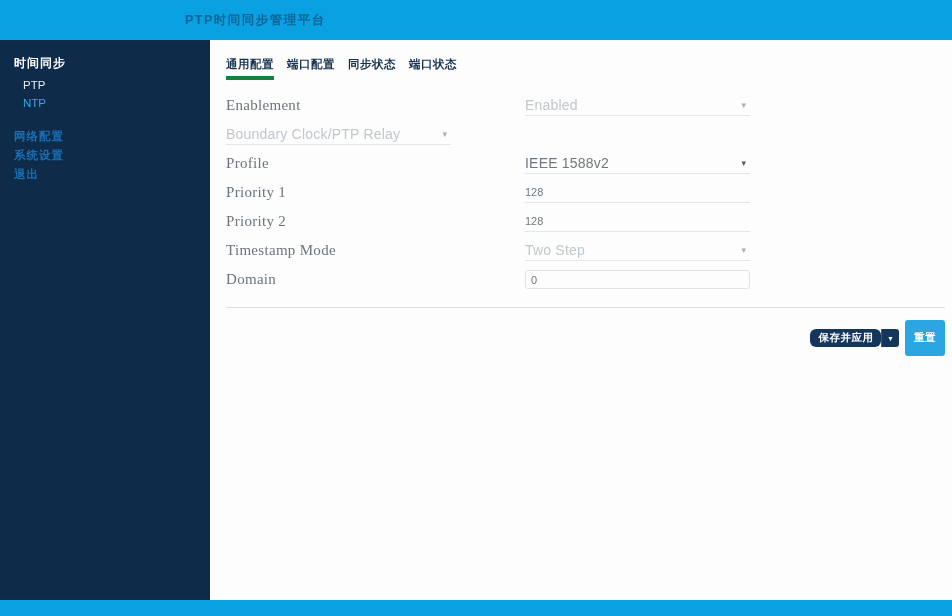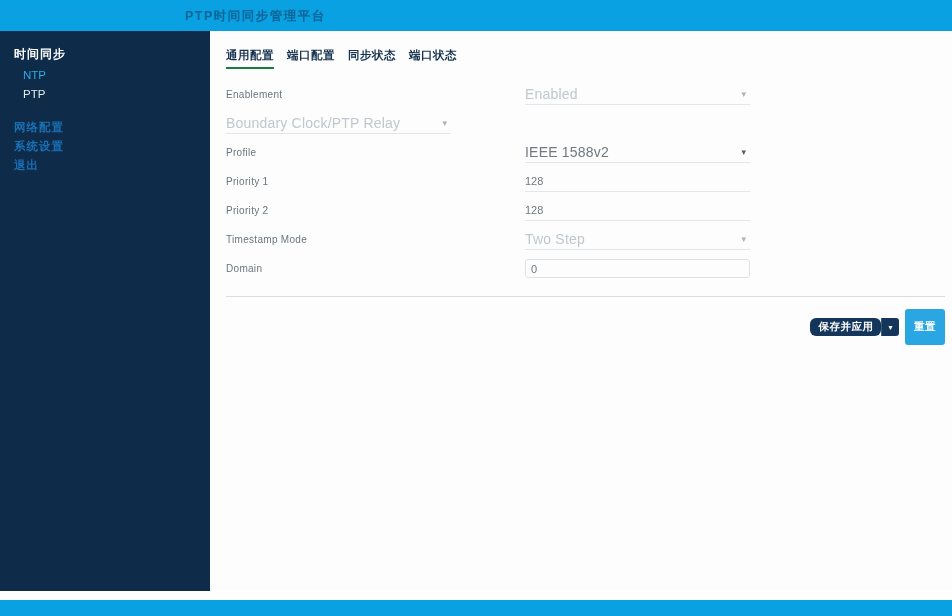--- a/index.html
+++ b/index.html
@@ -2,21 +2,21 @@
 <html><head>
 <meta charset="utf-8">
 <style>
   html,body{margin:0;padding:0;}
   body{
     width:952px;height:616px;position:relative;overflow:hidden;
     font-family:"Liberation Sans","DejaVu Sans",sans-serif;
     background:#ffffff;
   }
   
-  .header{height:31px;background:#0aa1e2;position:relative;}
+  .header{height:40px;background:#0aa1e2;position:relative;}
   .header-title{
     position:absolute;left:185px;top:50%;transform:translateY(-50%);
     color:#0d6496;font-size:12.5px;font-weight:bold;letter-spacing:1.5px;
   }
   
   .main{display:flex;height:560px;}
   .sidebar{
     width:210px;min-width:210px;background:#0e2c4a;box-sizing:border-box;
     padding:15px 0 0 14px;
   }
@@ -32,25 +32,25 @@
   .content{
     flex:1;background:#fdfdfe;box-sizing:border-box;
     padding:17px 7px 0 16px;position:relative;
   }
   
   .tabs{display:flex;gap:13px;}
   .tab{
     font-size:11.5px;font-weight:bold;color:#16324e;letter-spacing:.5px;
     padding-bottom:4px;cursor:pointer;border-bottom:2px solid transparent;
   }
-  .tab.active{border-bottom:2px solid #15803d;}
+  .tab.active{border-bottom:4px solid #15803d;}
   
   .form{margin-top:11px;}
   .row{display:flex;align-items:center;height:29px;}
-  .row .label{width:299px;font-size:10px;color:#6b757d;letter-spacing:.3px;}
+  .row .label{width:299px;font-size:15px;color:#6b757d;letter-spacing:.3px;font-family:Liberation Serif, serif;}
   .control{width:225px;position:relative;display:flex;align-items:center;}
   .select{
     height:20px;border-bottom:1px solid #e3e6ea;width:100%;
     display:flex;align-items:center;justify-content:space-between;cursor:pointer;
   }
   .select .value{font-size:14px;color:#70797f;letter-spacing:.2px;}
   .select.disabled .value{color:#c0c7cd;}
   .select .caret{font-size:9px;color:#555c62;line-height:1;padding-right:4px;}
   .select.disabled .caret{color:#aab1b7;}
   .text-input{
@@ -85,22 +85,22 @@
 <body>
 
 <div class="header">
   <div class="header-title">PTP时间同步管理平台</div>
 </div>
 
 <div class="main">
 
   <div class="sidebar">
     <div class="sidebar-section">时间同步</div>
+    <div class="sidebar-sub sub-ptp">PTP</div>
     <div class="sidebar-sub sub-ntp">NTP</div>
-    <div class="sidebar-sub sub-ptp">PTP</div>
     <div class="sidebar-links">
       <div class="sidebar-link">网络配置</div>
       <div class="sidebar-link">系统设置</div>
       <div class="sidebar-link">退出</div>
     </div>
   </div>
 
   <div class="content">
 
     <div class="tabs">

